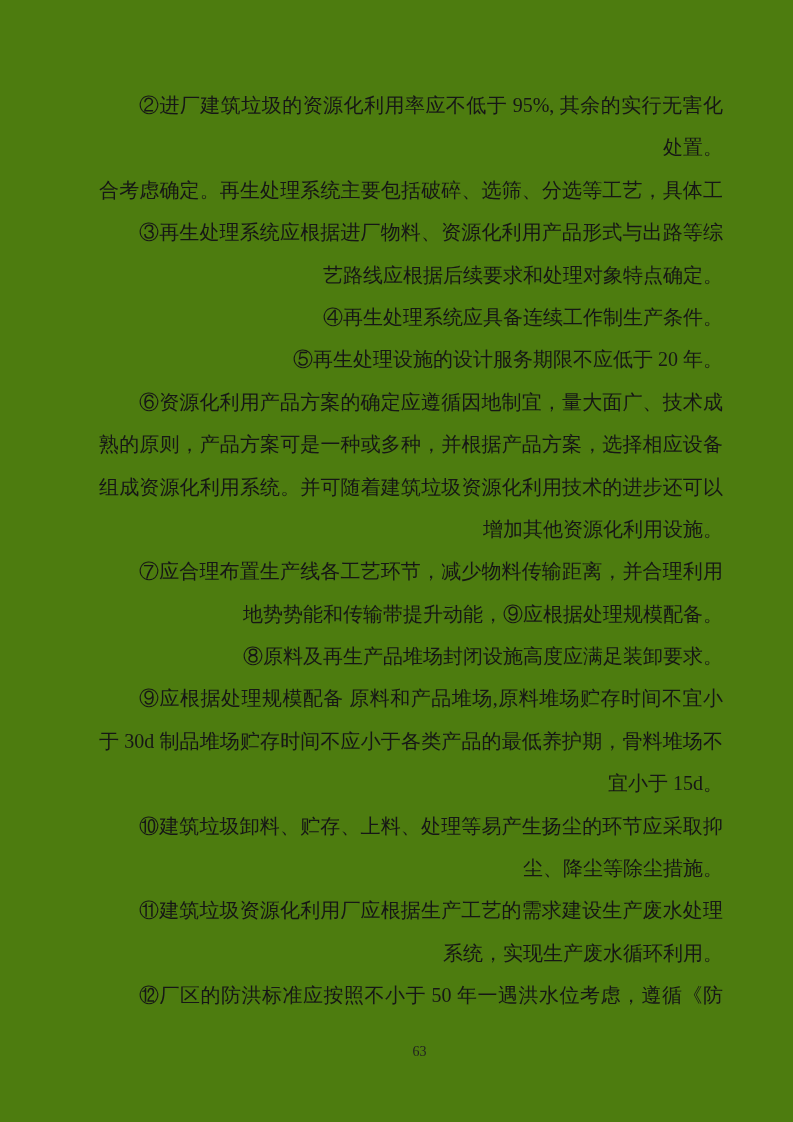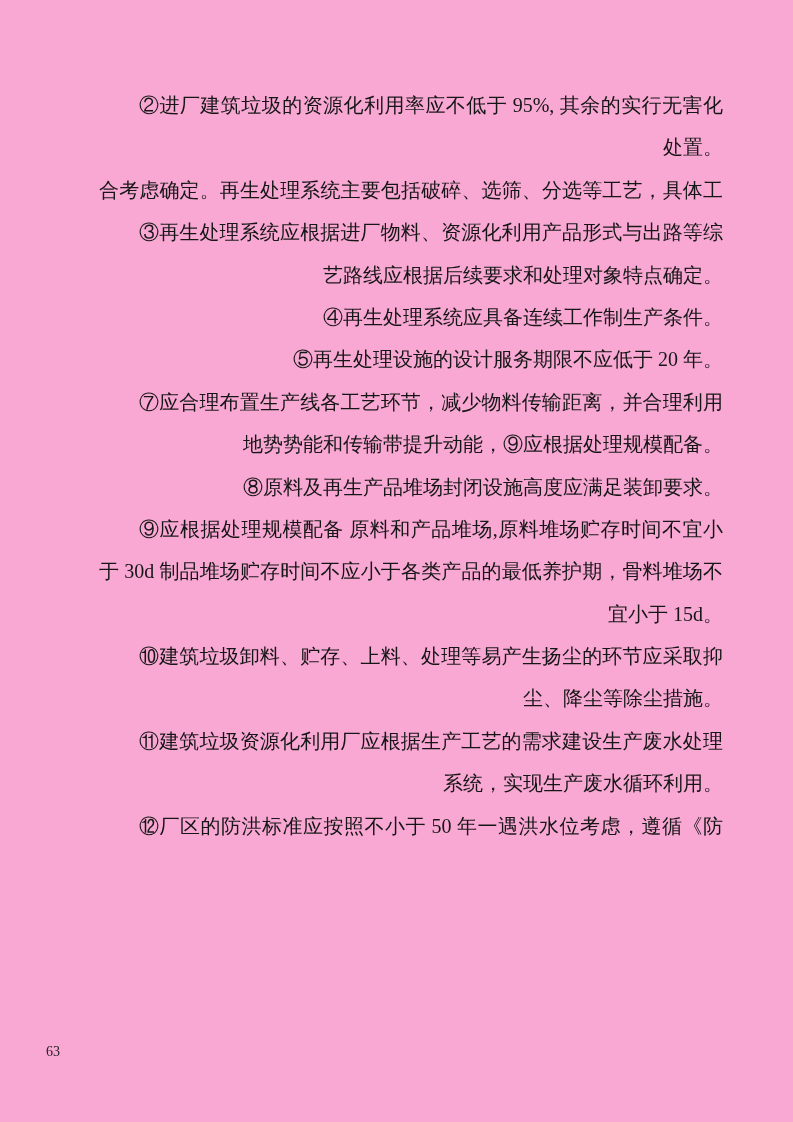--- a/index.html
+++ b/index.html
@@ -1,21 +1,21 @@
 <!DOCTYPE html>
 <html><head>
 <meta charset="utf-8">
 <style>
   html, body { margin: 0; padding: 0; background: #888; }
   .page {
     position: relative;
     width: 793px;
     height: 1122px;
     margin: 0 auto;
-    background: #f9a8d4;
+    background: #4d7c0f;
     overflow: hidden;
     font-family: "Liberation Serif", "DejaVu Serif", serif;
     color: #161616;
   }
   .content {
     position: absolute;
     left: 99px;
     top: 84px;
     width: 624px;
   }
@@ -32,20 +32,21 @@
   .line.flush {
     text-align: justify;
     text-align-last: justify;
   }
   .line.bold { font-weight: normal; }
   .footer {
     position: absolute;
     left: 0;
     right: 0;
     top: 1042px;
+    text-align: center;
     font-size: 14px;
     line-height: 20px;
     color: #222222;
     font-family: "Liberation Serif", "DejaVu Serif", serif;
     padding-left: 46px;
   }
 </style>
 </head>
 <body>
 
@@ -58,20 +59,26 @@
       <div class="paragraph">
         <div class="line flush">合考虑确定。再生处理系统主要包括破碎、选筛、分选等工艺，具体工</div>
         <div class="line first flush">③再生处理系统应根据进厂物料、资源化利用产品形式与出路等综</div>
         <div class="line">艺路线应根据后续要求和处理对象特点确定。</div>
       </div>
       <div class="paragraph">
         <div class="line first">④再生处理系统应具备连续工作制生产条件。</div>
       </div>
       <div class="paragraph">
         <div class="line first">⑤再生处理设施的设计服务期限不应低于 20 年。</div>
+      </div>
+      <div class="paragraph">
+        <div class="line first flush">⑥资源化利用产品方案的确定应遵循因地制宜，量大面广、技术成</div>
+        <div class="line flush">熟的原则，产品方案可是一种或多种，并根据产品方案，选择相应设备</div>
+        <div class="line flush">组成资源化利用系统。并可随着建筑垃圾资源化利用技术的进步还可以</div>
+        <div class="line">增加其他资源化利用设施。</div>
       </div>
       <div class="paragraph">
         <div class="line first flush">⑦应合理布置生产线各工艺环节，减少物料传输距离，并合理利用</div>
         <div class="line">地势势能和传输带提升动能，⑨应根据处理规模配备。</div>
       </div>
       <div class="paragraph">
         <div class="line first">⑧原料及再生产品堆场封闭设施高度应满足装卸要求。</div>
       </div>
       <div class="paragraph">
         <div class="line first flush">⑨应根据处理规模配备 原料和产品堆场,原料堆场贮存时间不宜小</div>

